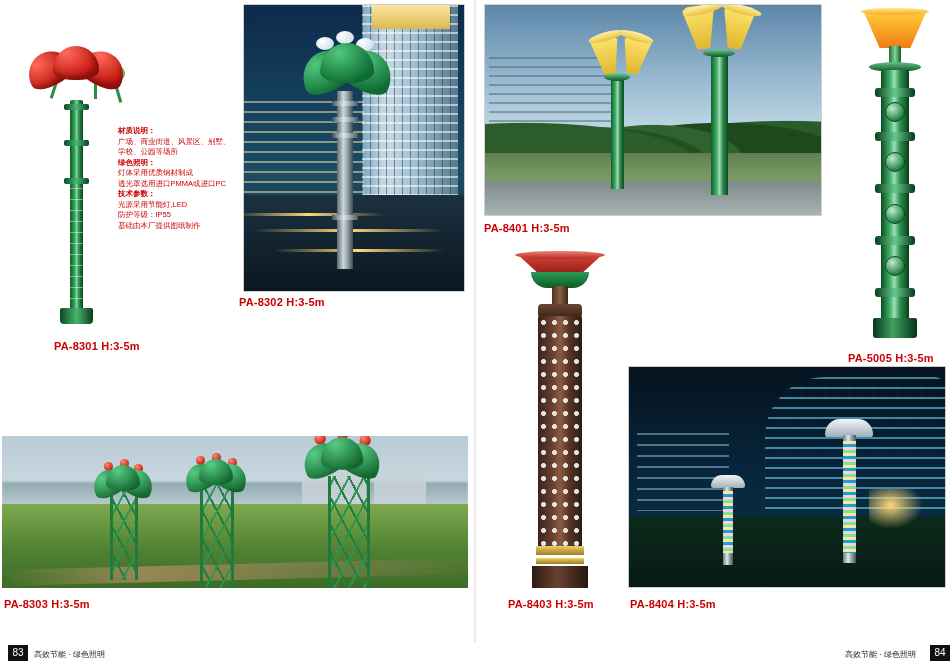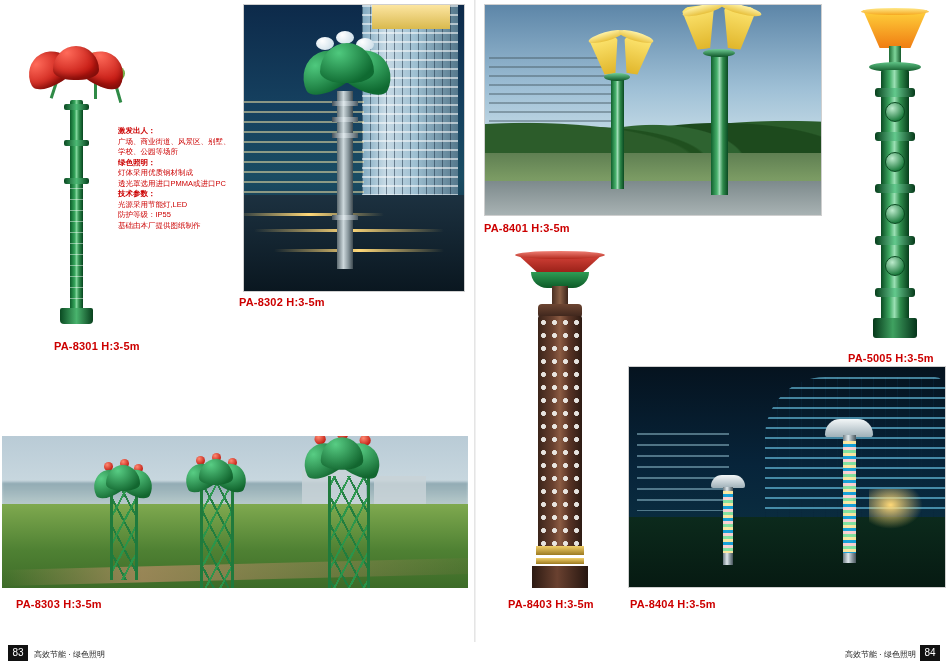--- a/index.html
+++ b/index.html
@@ -446,21 +446,21 @@
     <div class="pole"></div>
     <div class="ribs"></div>
     <div class="band" style="top:96px"></div>
     <div class="band" style="top:132px"></div>
     <div class="band" style="top:170px"></div>
     <div class="base"></div>
   </div>
   <div class="caption" style="left:54px; top:340px;">PA-8301 H:3-5m</div>
 
   <div class="spec" style="left:118px; top:126px;">
-    <div class="hd">激发出人：</div>
+    <div class="hd">材质说明：</div>
     <div>广场、商业街道、风景区、别墅、</div>
     <div>学校、公园等场所</div>
     <div class="hd">绿色照明：</div>
     <div>灯体采用优质钢材制成</div>
     <div>透光罩选用进口PMMA或进口PC</div>
     <div class="hd">技术参数：</div>
     <div>光源采用节能灯,LED</div>
     <div>防护等级：IP55</div>
     <div>基础由本厂提供图纸制作</div>
   </div>
@@ -598,21 +598,21 @@
       <div class="crown" style="left:308px; top:6px; transform:scale(1.25); transform-origin:center bottom;">
         <div class="cbud" style="left:10px; top:0;"></div>
         <div class="cbud" style="left:28px; top:-4px;"></div>
         <div class="cbud" style="left:46px; top:1px;"></div>
         <div class="cpet" style="left:0; transform:rotate(-26deg);"></div>
         <div class="cpet" style="left:30px; transform:rotate(26deg);"></div>
         <div class="cpet" style="left:15px; bottom:5px;"></div>
       </div>
     </div>
   </div>
-  <div class="caption" style="left:16px; top:598px;">PA-8303 H:3-5m</div>
+  <div class="caption" style="left:4px; top:598px;">PA-8303 H:3-5m</div>
 
   <div class="photo bordered" id="photo-8404">
     <div class="sky"></div>
     <div class="curve"></div>
     <div class="leftbld"></div>
     <div class="ground"></div>
     <div class="sculpt"></div>
 
     <div class="lamp">
       <div class="lbowl" style="left:82px; top:108px;"></div>
@@ -627,17 +627,17 @@
     </div>
   </div>
   <div class="caption" style="left:630px; top:598px;">PA-8404 H:3-5m</div>
 
   <div class="gutter"></div>
 
   <div class="footer-bar">
     <div class="folio-box" style="left:8px;">83</div>
     <div class="folio-text" style="left:34px;">高效节能 · 绿色照明</div>
 
-    <div class="folio-box" style="right:10px;">84</div>
+    <div class="folio-box" style="right:0;">84</div>
     <div class="folio-text" style="right:34px;">高效节能 · 绿色照明</div>
   </div>
 
 </div>
 
 </body></html>

